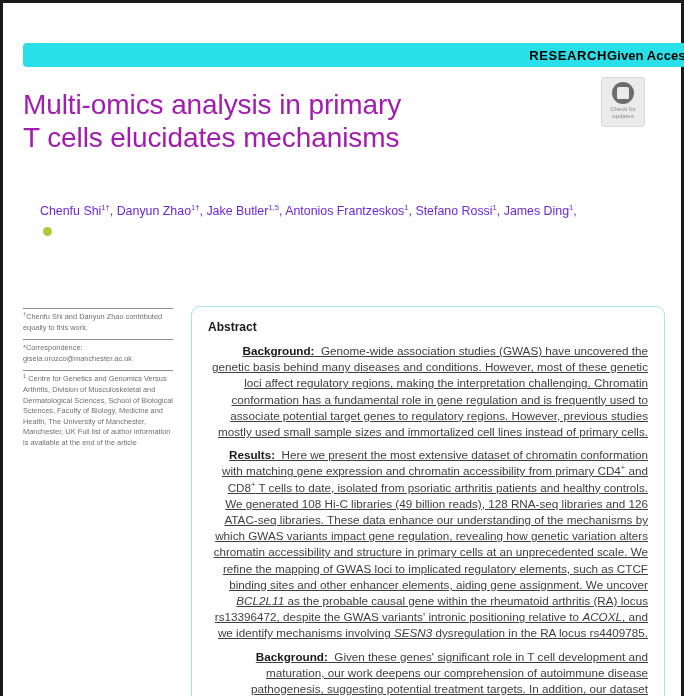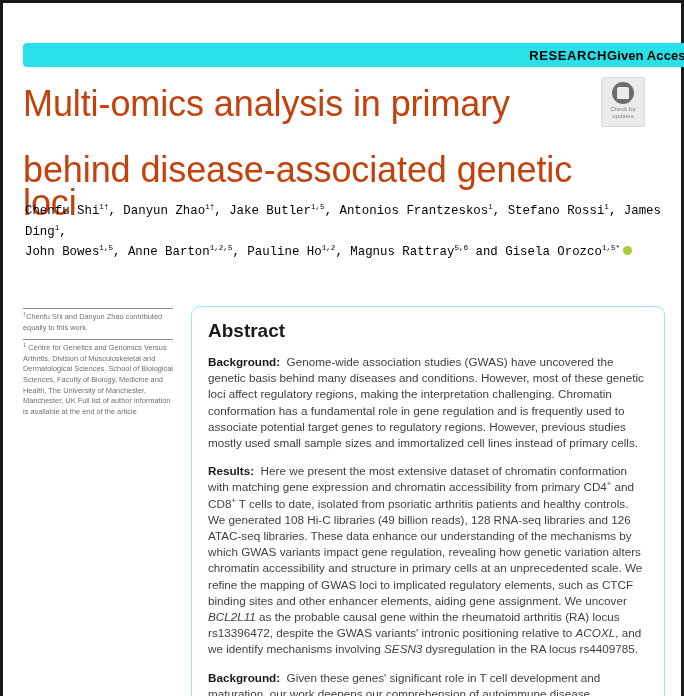--- a/index.html
+++ b/index.html
@@ -99,39 +99,38 @@
     font-size: 6px;
     line-height: 7px;
     color: #8a8a8a;
     text-align: center;
   }
 
   
   .title {
     position: absolute;
     left: 0;
-    top: 60px;
+    top: 66px;
     width: 560px;
-    font-size: 36px;
+    font-size: 28px;
     line-height: 33px;
     font-weight: normal;
-    color: #c2410c;
+    color: #a21caf;
     letter-spacing: -0.1px;
   }
 
   
   .authors {
     position: absolute;
-    left: 2px;
+    left: 17px;
     top: 198px;
     width: 640px;
     font-size: 12.4px;
     line-height: 20.5px;
-    color: #000000;
-    font-family: Liberation Mono, monospace;
+    color: #6d28d9;
   }
   .authors sup {
     font-size: 7.6px;
     vertical-align: super;
     line-height: 0;
   }
   .orcid {
     display: inline-block;
     width: 9px;
     height: 9px;
@@ -172,30 +171,31 @@
     width: 474px;
     height: 400px;
     box-sizing: border-box;
     border: 1.5px solid #9fe6ef;
     border-radius: 9px;
     background: #ffffff;
     padding: 13px 16px 0 16px;
   }
   .abstract h2 {
     margin: 0 0 9px 0;
-    font-size: 19px;
+    font-size: 12px;
     font-weight: bold;
     color: #1a1a1a;
   }
   .abstract p {
-    margin: 12px 0 7px 0;
+    margin: 4px 0 7px 0;
     font-size: 11.7px;
     line-height: 16.2px;
     color: #3f3f3f;
-    text-align: left;
+    text-align: right;
+    text-decoration: underline;
   }
   .abstract p b {
     color: #1a1a1a;
   }
   .abstract p i {
     font-style: italic;
   }
   .abstract sup {
     font-size: 7.5px;
     vertical-align: super;
@@ -216,35 +216,39 @@
     <div class="crossmark">
       <div class="ring"></div>
       <div class="cm-text">
         <div>Check for</div>
         <div>updates</div>
       </div>
     </div>
 
     <h1 class="title">
       <span>Multi-omics analysis in primary</span><br>
-      <br>
-      <span>behind disease-associated genetic loci</span>
+      <span>T cells elucidates mechanisms</span><br>
     </h1>
 
     <div class="authors">
       <div>Chenfu Shi<sup>1†</sup>, Danyun Zhao<sup>1†</sup>, Jake Butler<sup>1,5</sup>, Antonios Frantzeskos<sup>1</sup>, Stefano Rossi<sup>1</sup>, James Ding<sup>1</sup>,</div>
       <div>
-        <span>John Bowes<sup>1,5</sup>, Anne Barton<sup>1,2,5</sup>, Pauline Ho<sup>1,2</sup>, Magnus Rattray<sup>5,6</sup> and Gisela Orozco<sup>1,5*</sup></span><span class="orcid"></span>
+        <span class="orcid"></span>
       </div>
     </div>
 
     <div class="notes">
       <div class="block">
         <div class="rule"></div>
         <div><sup>†</sup>Chenfu Shi and Danyun Zhao contributed equally to this work.</div>
+      </div>
+      <div class="block">
+        <div class="rule"></div>
+        <div>*Correspondence:</div>
+        <div>gisela.orozco@manchester.ac.uk</div>
       </div>
       <div class="block">
         <div class="rule"></div>
         <div><sup>1</sup> Centre for Genetics and Genomics Versus Arthritis, Division of Musculoskeletal and Dermatological Sciences, School of Biological Sciences, Faculty of Biology, Medicine and Health, The University of Manchester, Manchester, UK Full list of author information is available at the end of the article</div>
       </div>
     </div>
 
     <div class="abstract">
       <h2>Abstract</h2>
       <p><b>Background:</b>&nbsp; Genome-wide association studies (GWAS) have uncovered the genetic basis behind many diseases and conditions. However, most of these genetic loci affect regulatory regions, making the interpretation challenging. Chromatin conformation has a fundamental role in gene regulation and is frequently used to associate potential target genes to regulatory regions. However, previous studies mostly used small sample sizes and immortalized cell lines instead of primary cells.</p>

